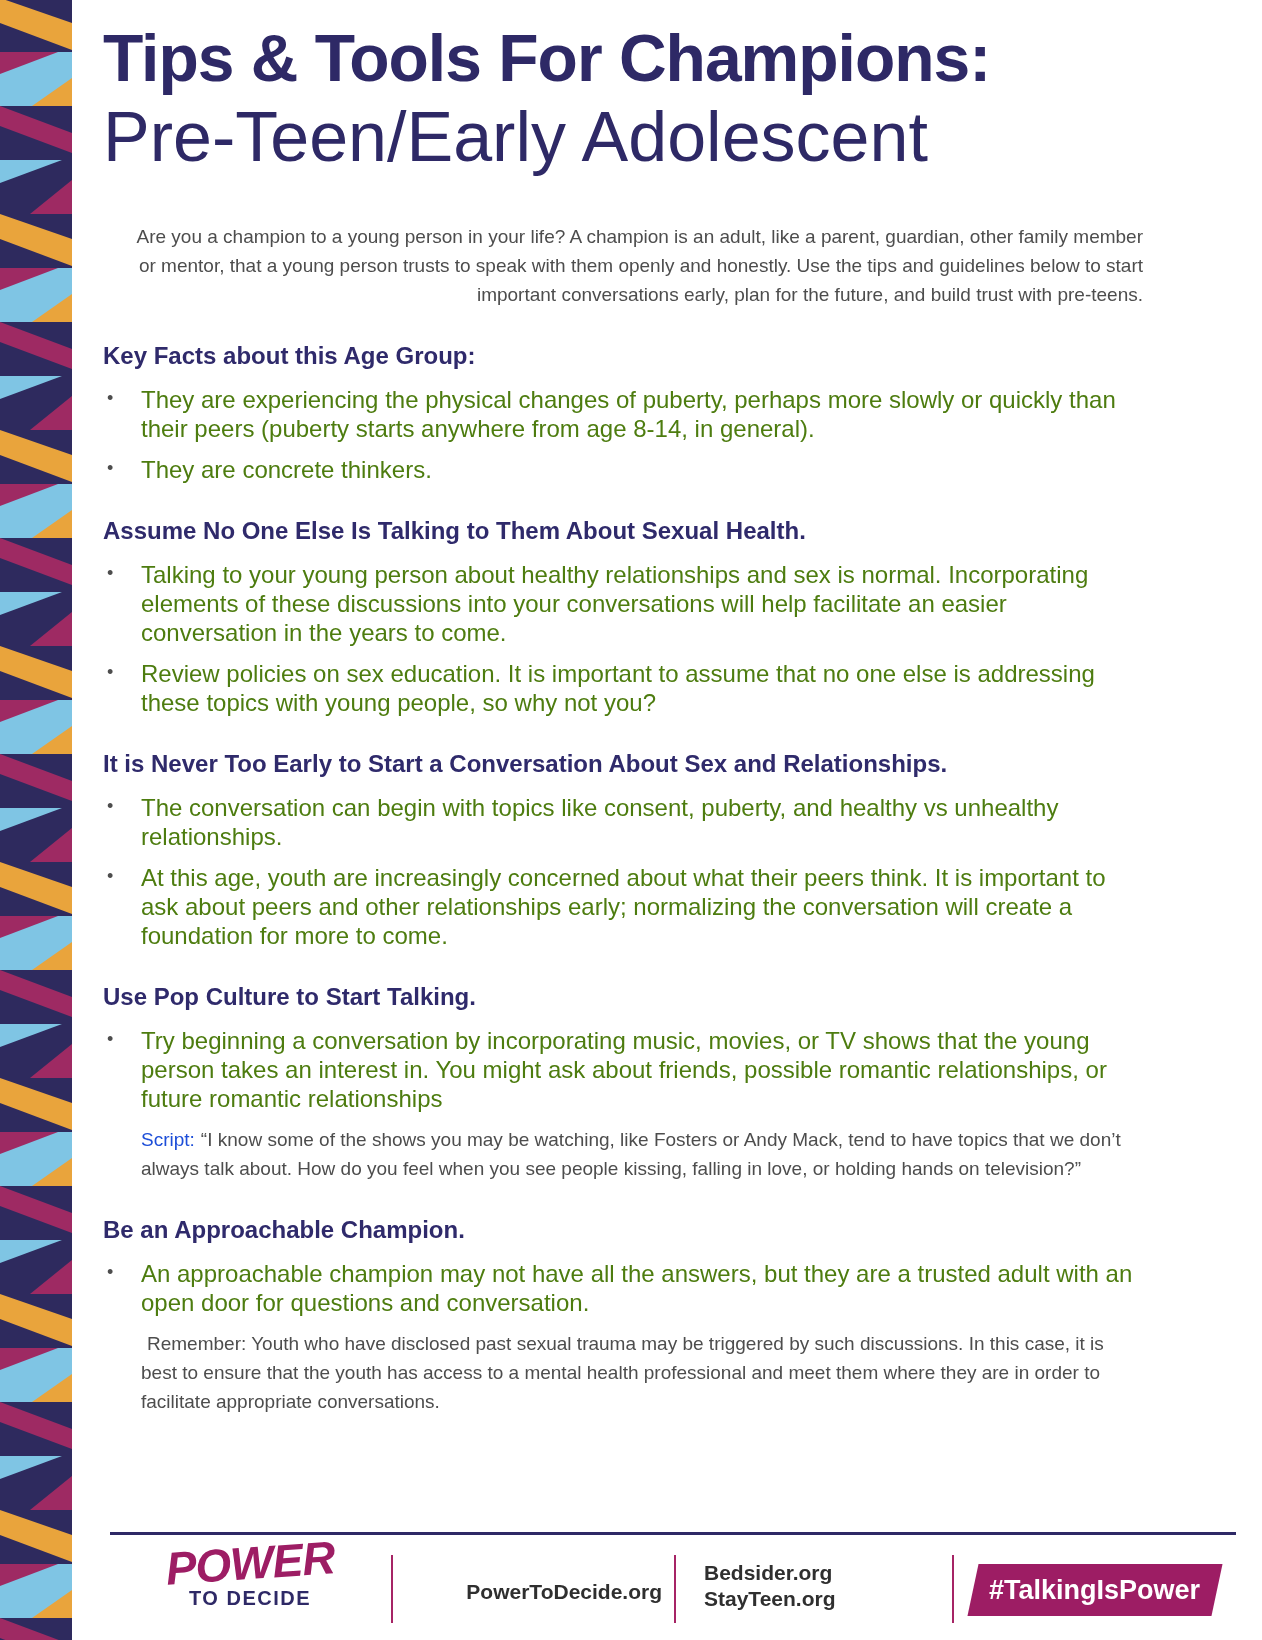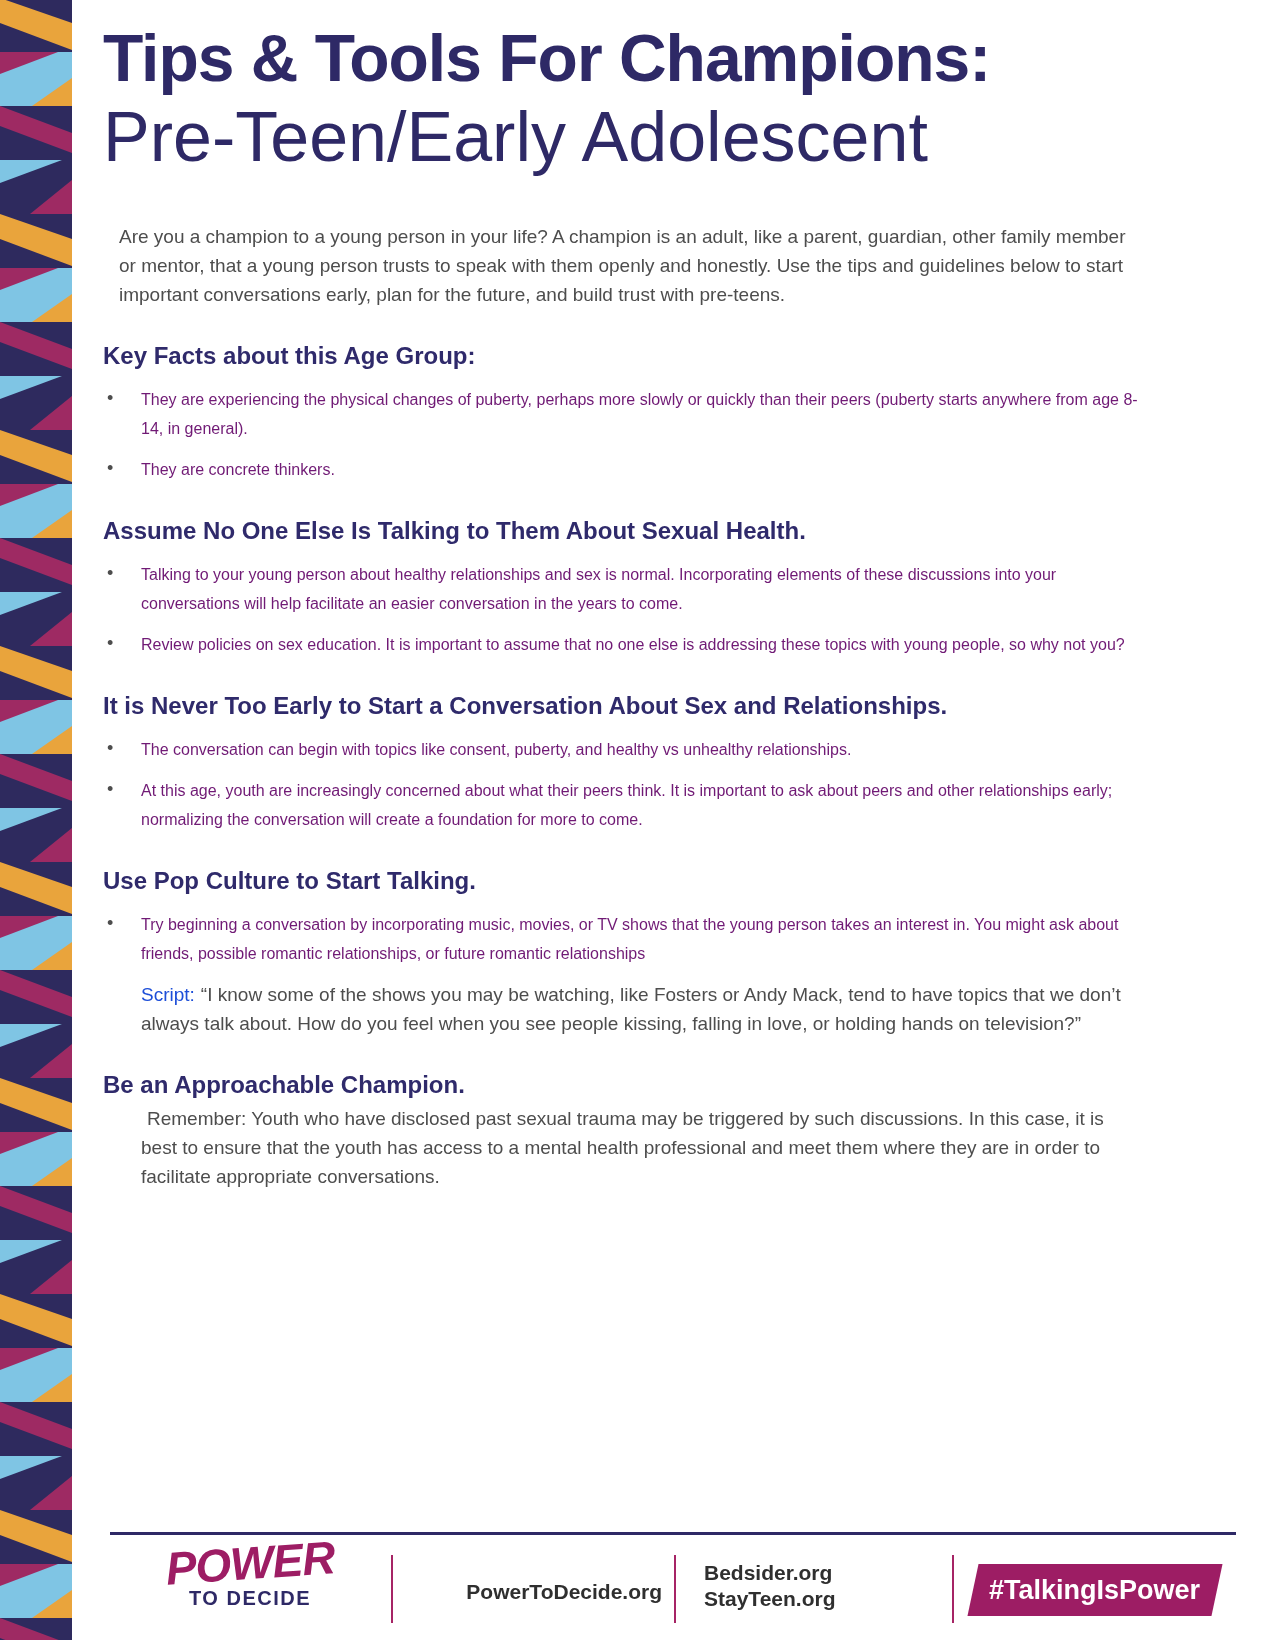--- a/index.html
+++ b/index.html
@@ -15,30 +15,30 @@
   .title-block{padding-top:22px;}
   .t1{
     font-size:66px;font-weight:800;color:#2E2966;letter-spacing:-1px;
     line-height:1.12;display:block;
   }
   .t2{
     font-size:70px;font-weight:300;color:#2E2966;letter-spacing:0;
     line-height:1.12;display:block;margin-top:2px;
   }
   .intro{
-    margin:46px 0 0 16px;font-size:19px;line-height:29px;color:#4D4D4D;
+    margin:46px 0 0 16px;font-size:19px;line-height:29px;color:#4D4D4D;text-align:right;
   }
   .section h2{
     margin:32px 0 0 0;font-size:24px;font-weight:700;color:#2F2A6B;line-height:30px;
   }
   .section ul{
     list-style:none;margin:14px 0 0 0;padding:0 0 0 38px;
   }
   .section li{
-    position:relative;font-size:16px;line-height:29px;color:#701a75;margin:0 0 12px 0;
+    position:relative;font-size:24px;line-height:29px;color:#4d7c0f;margin:0 0 12px 0;
   }
   .section li::before{
     content:"\2022";position:absolute;left:-34px;top:-1px;color:#4D4D4D;font-size:18px;
   }
   .extra{
     margin:4px 0 0 38px;font-size:19px;line-height:29px;color:#4D4D4D;
   }
   .extra b{color:#1d4ed8;font-weight:400;margin-right:6px;}
   
   .footer{position:absolute;left:0;top:1508px;width:1262px;height:132px;}
@@ -126,20 +126,23 @@
         </section>
         <section class="section">
           <h2>Use Pop Culture to Start Talking.</h2>
           <ul>
             <li>Try beginning a conversation by incorporating music, movies, or TV shows that the young person takes an interest in. You might ask about friends, possible romantic relationships, or future romantic relationships</li>
           </ul>
           <p class="extra"><b>Script:</b><span>“I know some of the shows you may be watching, like Fosters or Andy Mack, tend to have topics that we don’t always talk about. How do you feel when you see people kissing, falling in love, or holding hands on television?”</span></p>
         </section>
         <section class="section">
           <h2>Be an Approachable Champion.</h2>
+          <ul>
+            <li>An approachable champion may not have all the answers, but they are a trusted adult with an open door for questions and conversation.</li>
+          </ul>
           <p class="extra"><b></b><span>Remember: Youth who have disclosed past sexual trauma may be triggered by such discussions. In this case, it is best to ensure that the youth has access to a mental health professional and meet them where they are in order to facilitate appropriate conversations.</span></p>
         </section>
       </div>
   </main>
 
   <footer class="footer">
     <div class="f-rule"></div>
     <div class="logo">
       <div class="logo1">POWER</div>
       <div class="logo2">TO DECIDE</div>

